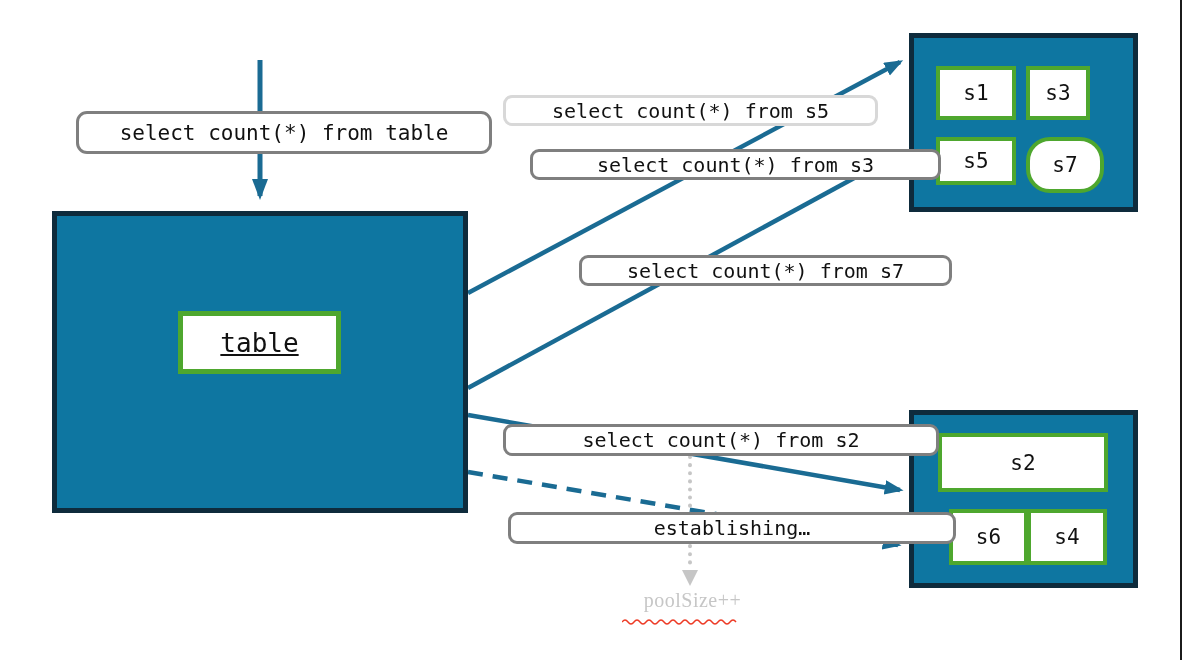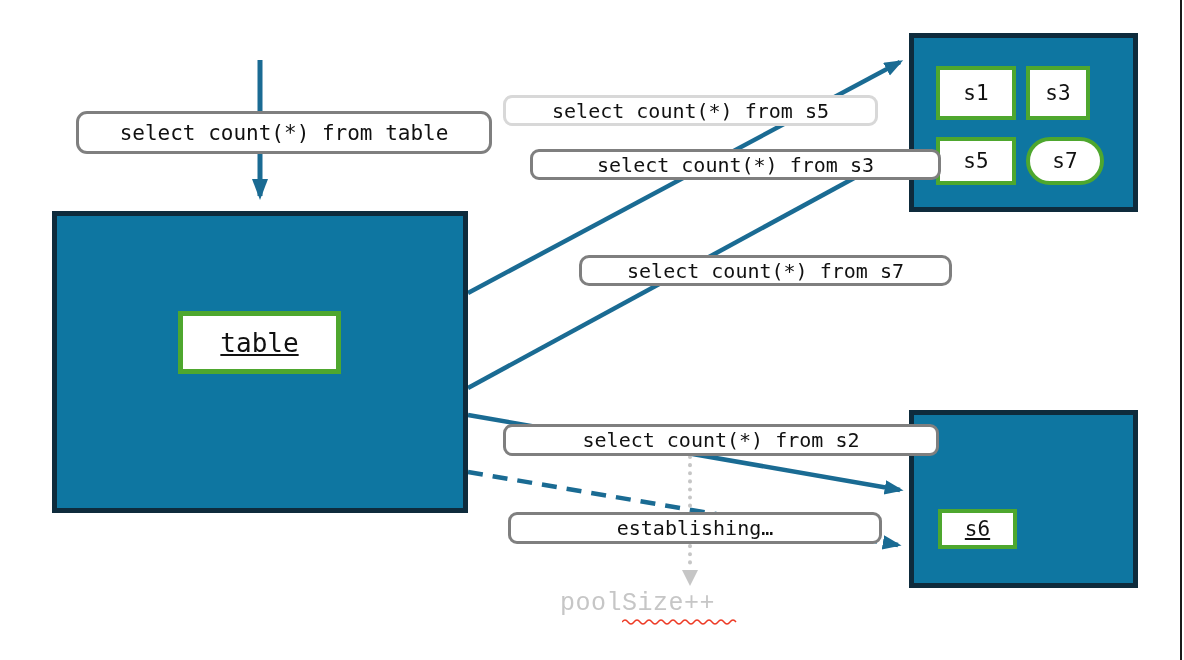--- a/index.html
+++ b/index.html
@@ -30,22 +30,22 @@
           font-size:20px;color:#111111;white-space:pre;}
   .qlabel.light{border-color:var(--label-border-light);}
   .qlabel.big{font-size:21px;border-radius:11px;}
 
   .table-inner{position:absolute;z-index:3;background:#ffffff;
                border:5px solid var(--slot-border);box-sizing:border-box;
                display:flex;align-items:center;justify-content:center;
                font-size:26px;color:#111111;text-decoration:underline;}
 
   #pool-size-text{position:absolute;z-index:2;left:560px;top:589px;width:265px;
-                  font-family:Liberation Mono, monospace;
-                  font-size:25px;color:var(--muted-gray);letter-spacing:0.5px;}
+                  text-align:center;font-family:Liberation Serif, serif;
+                  font-size:20px;color:var(--muted-gray);letter-spacing:0.5px;}
   #squiggle{position:absolute;z-index:2;left:622px;top:618px;}
   #squiggle path{stroke:var(--spellcheck-red);stroke-width:1.4;fill:none;}
 
   #page-edge-line{position:absolute;z-index:4;left:1180px;top:0;width:2px;height:660px;
                   background:#1b1b1b;}
 </style>
 </head>
 <body>
 
 <svg id="arrow-layer" width="1184" height="660" viewBox="0 0 1184 660">
@@ -64,35 +64,37 @@
 </svg>
 
 <div class="qlabel big" style="left:52px;top:111px;width:416px;height:43px;margin-left:24px;">select count(*) from table</div>
 
 <div class="container-box" style="left:52px;top:211px;width:416px;height:302px;"></div>
 <div class="table-inner" style="left:178px;top:311px;width:163px;height:63px;">table</div>
 
 <div class="qlabel light" style="left:503px;top:95px;width:375px;height:31px;">select count(*) from s5</div>
 <div class="qlabel" style="left:530px;top:125px;width:411px;height:31px;margin-top:24px;">select count(*) from s3</div>
 
-<div class="qlabel" style="left:579px;top:255px;width:373px;height:31px;border-radius:10px;">select count(*) from s7</div>
+<div class="qlabel" style="left:579px;top:255px;width:373px;height:31px;">select count(*) from s7</div>
 
 <div class="qlabel" style="left:503px;top:424px;width:436px;height:32px;">select count(*) from s2</div>
 
-<div class="qlabel" style="left:508px;top:512px;width:374px;height:32px;">establishing…</div>
+<div class="qlabel" style="left:508px;top:512px;width:448px;height:32px;">establishing…</div>
 
 <div class="container-box" style="left:909px;top:33px;width:229px;height:179px;">
   <div class="slot" style="left:22px;top:28px;width:80px;height:54px;">s1</div>
   <div class="slot" style="left:112px;top:28px;width:64px;height:54px;">s3</div>
   <div class="slot" style="left:22px;top:99px;width:80px;height:48px;">s5</div>
-  <div class="slot" style="left:112px;top:99px;width:78px;height:48px;border-radius:24px;">s7</div>
+  <div class="slot" style="left:112px;top:99px;width:78px;height:56px;border-radius:24px;">s7</div>
 </div>
 
 <div class="container-box" style="left:909px;top:410px;width:229px;height:178px;">
-  <div class="slot" style="left:24px;top:94px;width:79px;height:40px;text-decoration:underline;">s6</div>
+  <div class="slot" style="left:24px;top:18px;width:170px;height:59px;">s2</div>
+  <div class="slot" style="left:35px;top:94px;width:79px;height:56px;">s6</div>
+  <div class="slot" style="left:113px;top:94px;width:80px;height:56px;">s4</div>
 </div>
 
 <div id="pool-size-text">poolSize++</div>
 <svg id="squiggle" width="116" height="8" viewBox="0 0 116 8">
   <path d="M0 4 Q3 0 6 4 T12 4 T18 4 T24 4 T30 4 T36 4 T42 4 T48 4 T54 4 T60 4 T66 4 T72 4 T78 4 T84 4 T90 4 T96 4 T102 4 T108 4 T114 4"></path>
 </svg>
 
 <div id="page-edge-line"></div>
 
 </body></html>

